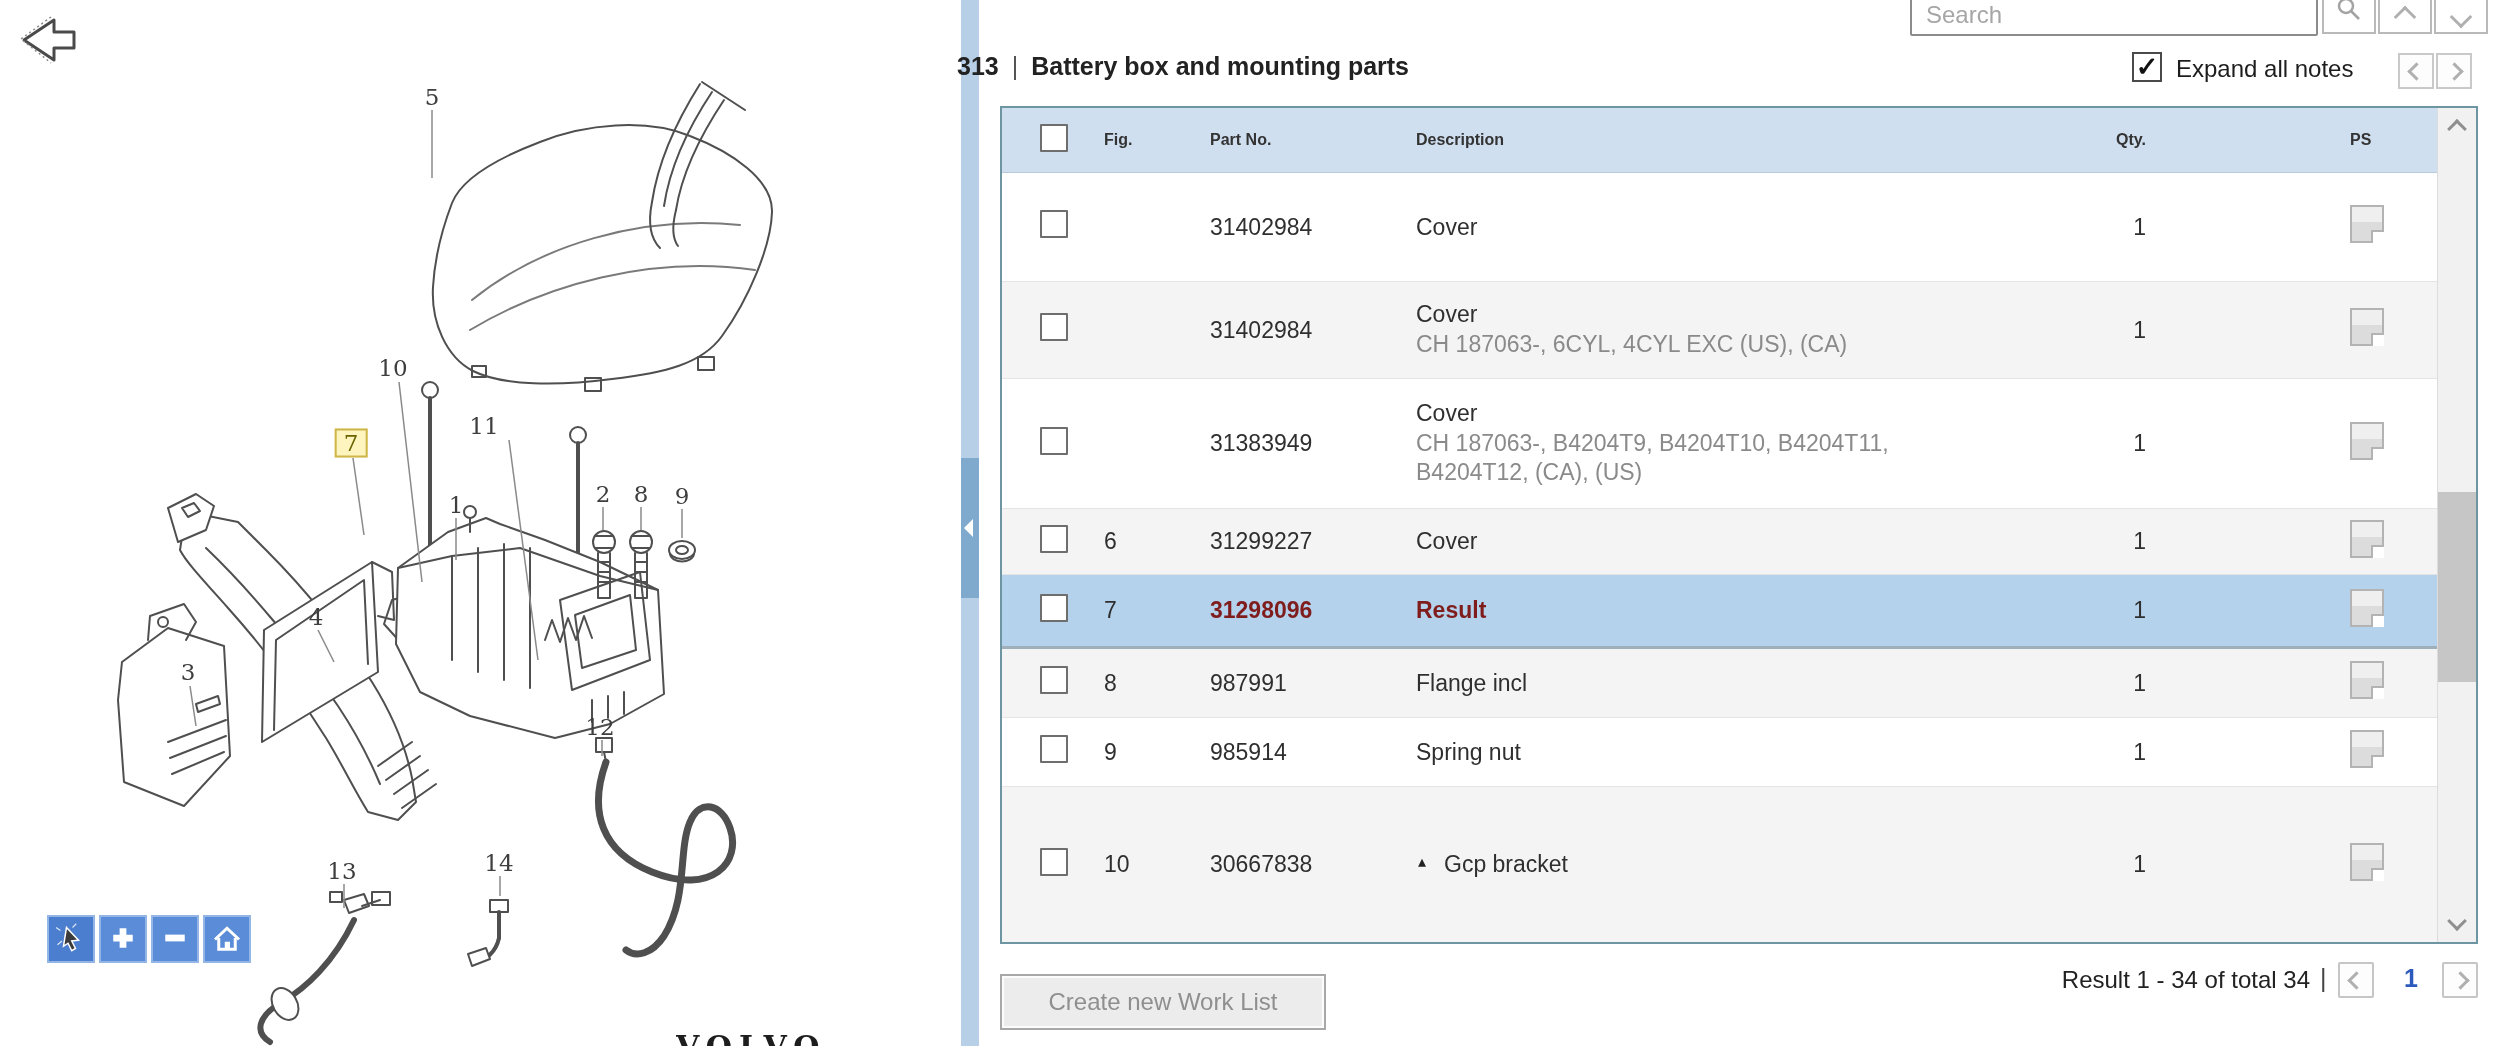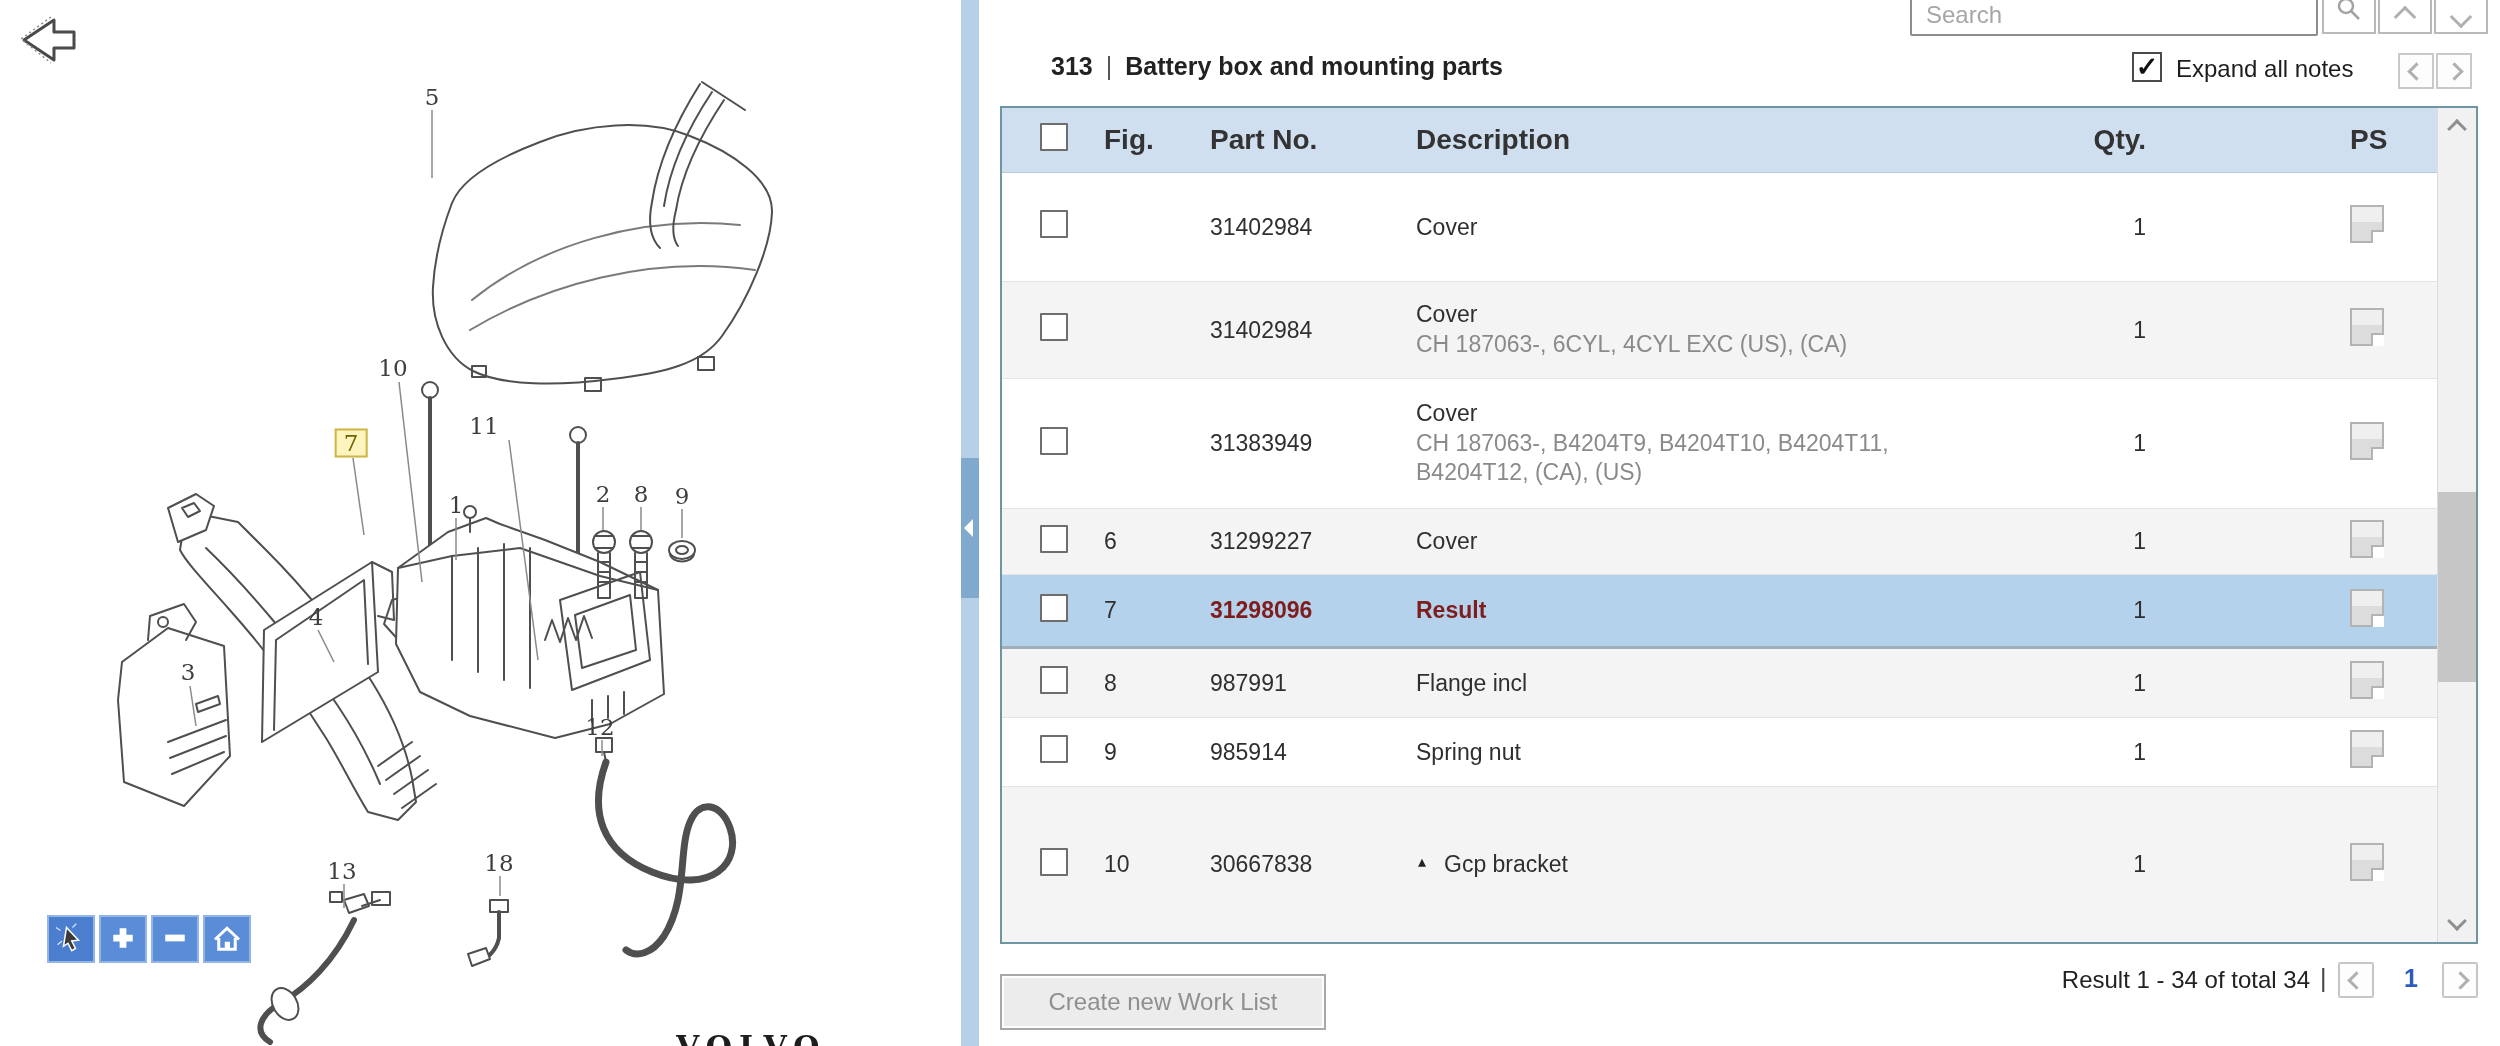--- a/index.html
+++ b/index.html
@@ -57,31 +57,31 @@
     position:absolute;left:2132px;top:52px;width:30px;height:30px;box-sizing:border-box;
     border:2px solid #4a4a4a;background:#fff;cursor:pointer;text-align:center;
     font-size:27px;font-weight:bold;color:#111;line-height:26px;
   }
   #expand-label{position:absolute;left:2176px;top:55px;font-size:24px;color:#1d1d1d;}
   .note-nav{
     position:absolute;top:53px;width:36px;height:36px;box-sizing:border-box;background:#fdfdfd;
     border:2px solid #c9c9c9;display:flex;align-items:center;justify-content:center;cursor:pointer;
   }
   
-  #section-title{position:absolute;left:1051px;top:52px;font-size:25px;font-weight:bold;color:#222;}
+  #section-title{position:absolute;left:957px;top:52px;font-size:25px;font-weight:bold;color:#222;}
   #section-title .sep{font-weight:normal;color:#555;margin:0 13px;}
   
   #parts-table{
     position:absolute;left:1000px;top:106px;width:1478px;height:838px;box-sizing:border-box;
     border:2px solid #6e95a2;background:#fff;overflow:hidden;
   }
   .thead{
     display:grid;grid-template-columns:88px 90px 220px 680px 80px auto;
     height:64px;background:#cfdff0;border-bottom:1px solid #b9cadb;align-items:center;
-    font-weight:bold;font-size:28px;color:#333;width:calc(100% - 38px);
+    font-weight:bold;font-size:16px;color:#333;width:calc(100% - 38px);
   }
   .trow{
     display:grid;grid-template-columns:88px 90px 220px 680px 80px auto;
     align-items:center;font-size:23px;width:calc(100% - 38px);
     border-bottom:1px solid #e4e4e4;box-sizing:border-box;background:#fff;cursor:pointer;
   }
   .trow.alt{background:#f4f4f4;}
   .trow.selected{background:#b5d2ec;border-bottom:3px solid #9fb0ba;}
   .trow.selected .part-txt,.trow.selected .desc-txt{color:#7f1d1d;font-weight:bold;}
   .c{padding:0 0 0 14px;box-sizing:border-box;}
@@ -243,21 +243,21 @@
       <div class="callout" style="left: 484px; top: 426px;">11</div>
       <div class="callout hl" style="left: 351px; top: 443px;">7</div>
       <div class="callout" style="left: 456px; top: 505px;">1</div>
       <div class="callout" style="left: 603px; top: 494px;">2</div>
       <div class="callout" style="left: 641px; top: 494px;">8</div>
       <div class="callout" style="left: 682px; top: 496px;">9</div>
       <div class="callout" style="left: 316px; top: 617px;">4</div>
       <div class="callout" style="left: 188px; top: 672px;">3</div>
       <div class="callout" style="left: 600px; top: 727px;">12</div>
       <div class="callout" style="left: 342px; top: 871px;">13</div>
-      <div class="callout" style="left: 499px; top: 863px;">18</div>
+      <div class="callout" style="left: 499px; top: 863px;">14</div>
     </div>
 
   <div id="viewer-toolbar">
     <button class="vtool active">
       <span>
         <svg width="36" height="36" viewBox="0 0 48 48">
           <g stroke="#dce9fb" stroke-width="1.5">
               <path d="M10 14 L4 10 M12 28 L6 33 M26 10 L31 5"></path>
             </g>
           <path d="M 18 10 L 34 27 L 25 28 L 30 38 L 25 41 L 20 31 L 14 35 Z" fill="#3b3b3b" stroke="#fff" stroke-width="2"></path>

